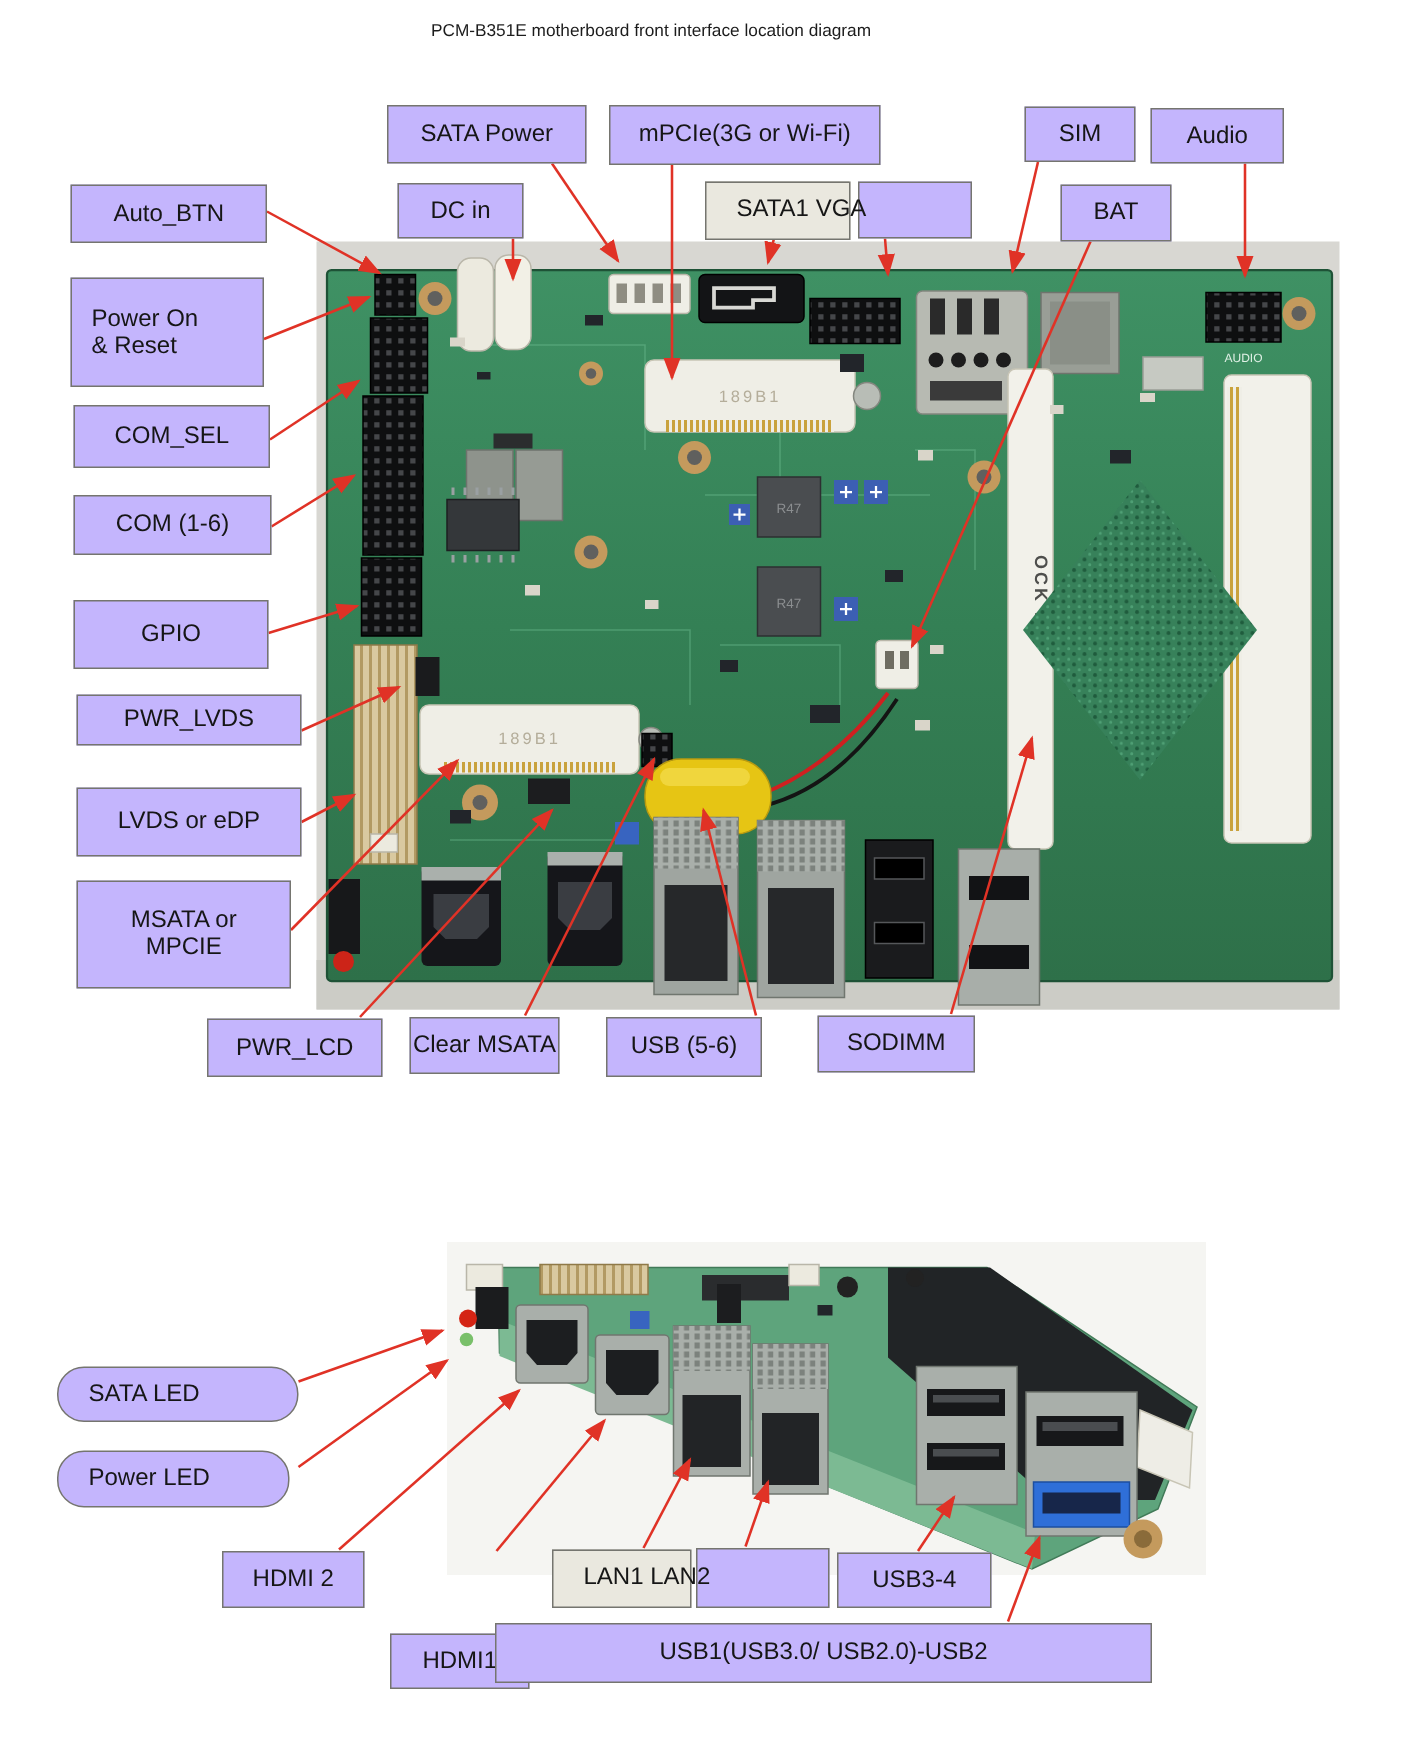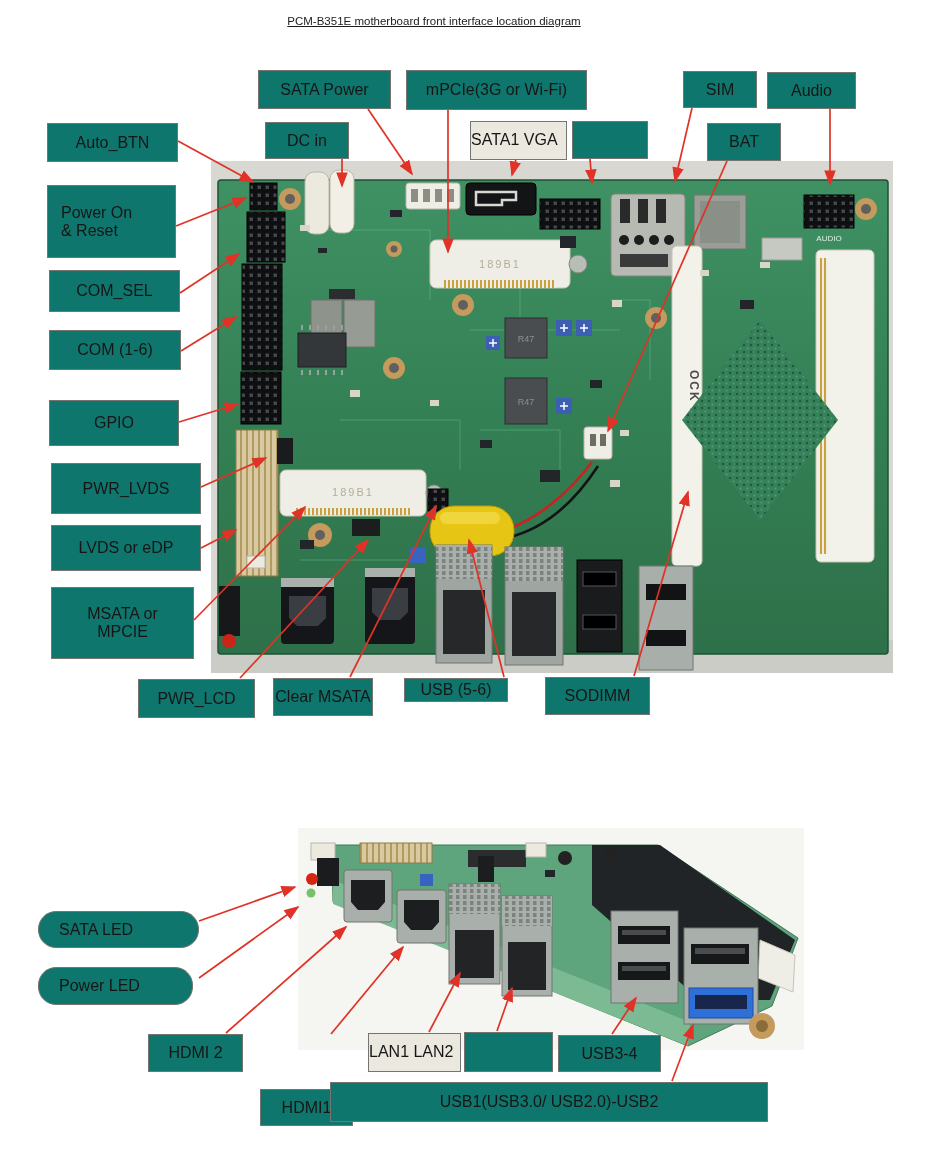--- a/index.html
+++ b/index.html
@@ -1,29 +1,29 @@
 <!DOCTYPE html>
 <html><head>
 <meta charset="utf-8">
 <style>
   html,body{margin:0;padding:0;}
   body{width:951px;height:1164px;position:relative;background:#ffffff;
        font-family:"Liberation Sans",sans-serif;overflow:hidden;}
   .title{position:absolute;top:15px;left:0;width:868px;text-align:center;
-         font-size:11.5px;color:#1c1c1c;z-index:3;text-decoration:underline;}
+         font-size:11.5px;color:#1c1c1c;z-index:3;}
   svg.art{position:absolute;left:0;top:0;z-index:1;}
-  .callout{position:absolute;box-sizing:border-box;background:#0f766e;
+  .callout{position:absolute;box-sizing:border-box;background:#c4b5fd;
            border:1.5px solid #75756f;display:flex;align-items:center;
            justify-content:center;font-size:16px;color:#161616;z-index:3;}
   .callout.pad-left{justify-content:flex-start;padding-left:20px;border-radius:18px;}
   .callout.two-line{flex-direction:column;align-items:flex-start;
            justify-content:center;padding-left:13px;}
   .callout.two-line-center{flex-direction:column;align-items:center;
            justify-content:center;gap:0;}
-  .callout.overflow{justify-content:flex-start;padding-left:0;
+  .callout.overflow{justify-content:flex-start;padding-left:20px;
            white-space:nowrap;overflow:visible;z-index:4;background:transparent;}
   .callout.overflow::before{content:"";position:absolute;inset:-1.5px;
            background:#eae8df;border:1.5px solid #75756f;z-index:-1;}
 </style>
 </head>
 <body>
 
 <div class="title">PCM-B351E motherboard front interface location diagram</div>
 
 <svg class="art" width="951" height="1164" viewBox="0 0 951 1164">
@@ -395,30 +395,30 @@
 <div class="callout" style="left:707px;top:123px;width:74px;height:38px">BAT</div>
 
 <div class="callout" style="left:47px;top:123px;width:131px;height:39px">Auto_BTN</div>
 <div class="callout two-line" style="left:47px;top:185px;width:129px;height:73px">
   <span>Power On</span>
   <span>&amp; Reset</span>
 </div>
 <div class="callout" style="left:49px;top:270px;width:131px;height:42px">COM_SEL</div>
 <div class="callout" style="left:49px;top:330px;width:132px;height:40px">COM (1-6)</div>
 <div class="callout" style="left:49px;top:400px;width:130px;height:46px">GPIO</div>
-<div class="callout" style="left:51px;top:463px;width:150px;height:51px">PWR_LVDS</div>
+<div class="callout" style="left:51px;top:463px;width:150px;height:34px">PWR_LVDS</div>
 <div class="callout" style="left:51px;top:525px;width:150px;height:46px">LVDS or eDP</div>
 <div class="callout two-line-center" style="left:51px;top:587px;width:143px;height:72px">
   <span>MSATA or</span>
   <span>MPCIE</span>
 </div>
 
 <div class="callout" style="left:138px;top:679px;width:117px;height:39px">PWR_LCD</div>
 <div class="callout" style="left:273px;top:678px;width:100px;height:38px">Clear MSATA</div>
-<div class="callout" style="left:404px;top:678px;width:104px;height:24px">USB (5-6)</div>
+<div class="callout" style="left:404px;top:678px;width:104px;height:40px">USB (5-6)</div>
 <div class="callout" style="left:545px;top:677px;width:105px;height:38px">SODIMM</div>
 
 <div class="callout pad-left" style="left:38px;top:911px;width:161px;height:37px">SATA LED</div>
 <div class="callout pad-left" style="left:38px;top:967px;width:155px;height:38px">Power LED</div>
 <div class="callout" style="left:148px;top:1034px;width:95px;height:38px">HDMI 2</div>
 <div class="callout" style="left:260px;top:1089px;width:93px;height:37px">HDMI1</div>
 <div class="callout" style="left:464px;top:1032px;width:89px;height:40px"></div>
 <div class="callout overflow" style="left:368px;top:1033px;width:92px;height:38px">LAN1 LAN2</div>
 <div class="callout" style="left:558px;top:1035px;width:103px;height:37px">USB3-4</div>
 <div class="callout" style="left:330px;top:1082px;width:438px;height:40px">USB1(USB3.0/ USB2.0)-USB2</div>

